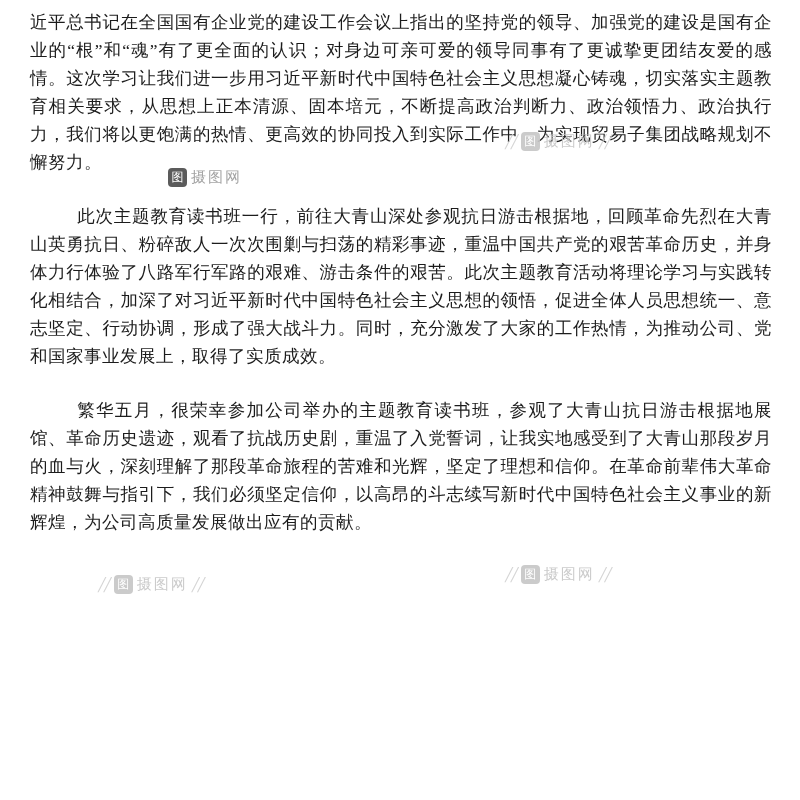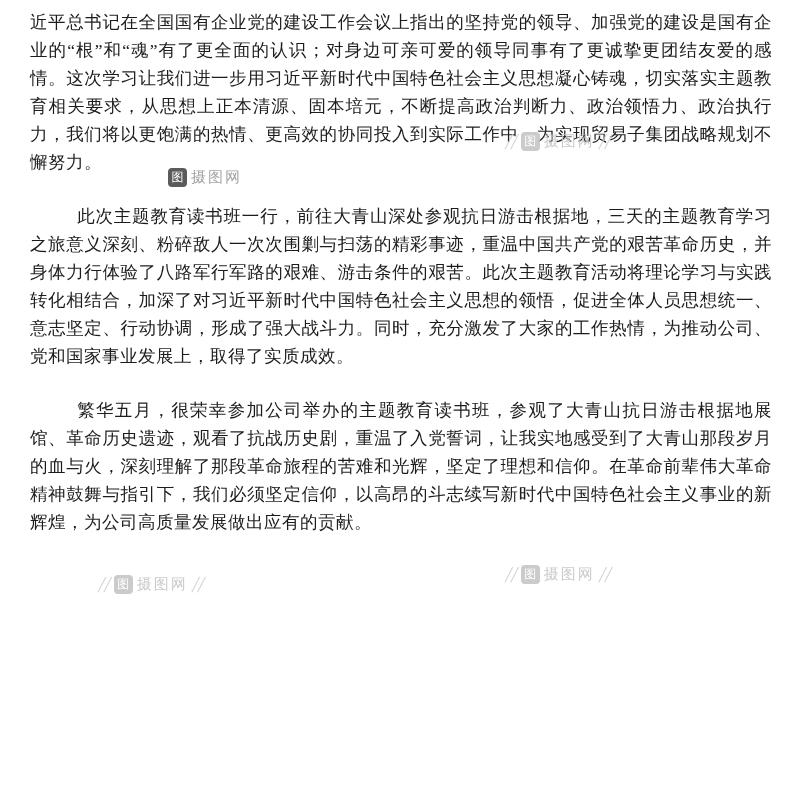--- a/index.html
+++ b/index.html
@@ -69,21 +69,21 @@
   .wm.dark {
     color: #9a9a9a;
   }
 </style>
 </head>
 <body>
 
 <div class="page">
 
   <p class="para no-indent">近平总书记在全国国有企业党的建设工作会议上指出的坚持党的领导、加强党的建设是国有企业的“根”和“魂”有了更全面的认识；对身边可亲可爱的领导同事有了更诚挚更团结友爱的感情。这次学习让我们进一步用习近平新时代中国特色社会主义思想凝心铸魂，切实落实主题教育相关要求，从思想上正本清源、固本培元，不断提高政治判断力、政治领悟力、政治执行力，我们将以更饱满的热情、更高效的协同投入到实际工作中，为实现贸易子集团战略规划不懈努力。</p>
-  <p class="para">此次主题教育读书班一行，前往大青山深处参观抗日游击根据地，三天的主题教育学习之旅意义深刻、粉碎敌人一次次围剿与扫荡的精彩事迹，重温中国共产党的艰苦革命历史，并身体力行体验了八路军行军路的艰难、游击条件的艰苦。此次主题教育活动将理论学习与实践转化相结合，加深了对习近平新时代中国特色社会主义思想的领悟，促进全体人员思想统一、意志坚定、行动协调，形成了强大战斗力。同时，充分激发了大家的工作热情，为推动公司、党和国家事业发展上，取得了实质成效。</p>
+  <p class="para">此次主题教育读书班一行，前往大青山深处参观抗日游击根据地，回顾革命先烈在大青山英勇抗日、粉碎敌人一次次围剿与扫荡的精彩事迹，重温中国共产党的艰苦革命历史，并身体力行体验了八路军行军路的艰难、游击条件的艰苦。此次主题教育活动将理论学习与实践转化相结合，加深了对习近平新时代中国特色社会主义思想的领悟，促进全体人员思想统一、意志坚定、行动协调，形成了强大战斗力。同时，充分激发了大家的工作热情，为推动公司、党和国家事业发展上，取得了实质成效。</p>
   <p class="para">繁华五月，很荣幸参加公司举办的主题教育读书班，参观了大青山抗日游击根据地展馆、革命历史遗迹，观看了抗战历史剧，重温了入党誓词，让我实地感受到了大青山那段岁月的血与火，深刻理解了那段革命旅程的苦难和光辉，坚定了理想和信仰。在革命前辈伟大革命精神鼓舞与指引下，我们必须坚定信仰，以高昂的斗志续写新时代中国特色社会主义事业的新辉煌，为公司高质量发展做出应有的贡献。</p>
 
   <div class="wm" style="left:505px; top:132px;">
     <span class="wm-slash">╱╱</span>
     <span class="wm-badge">图</span>
     <span class="wm-text">摄图网</span>
     <span class="wm-slash">╱╱</span>
   </div>
 
   <div class="wm dark" style="left:168px; top:168px;">

